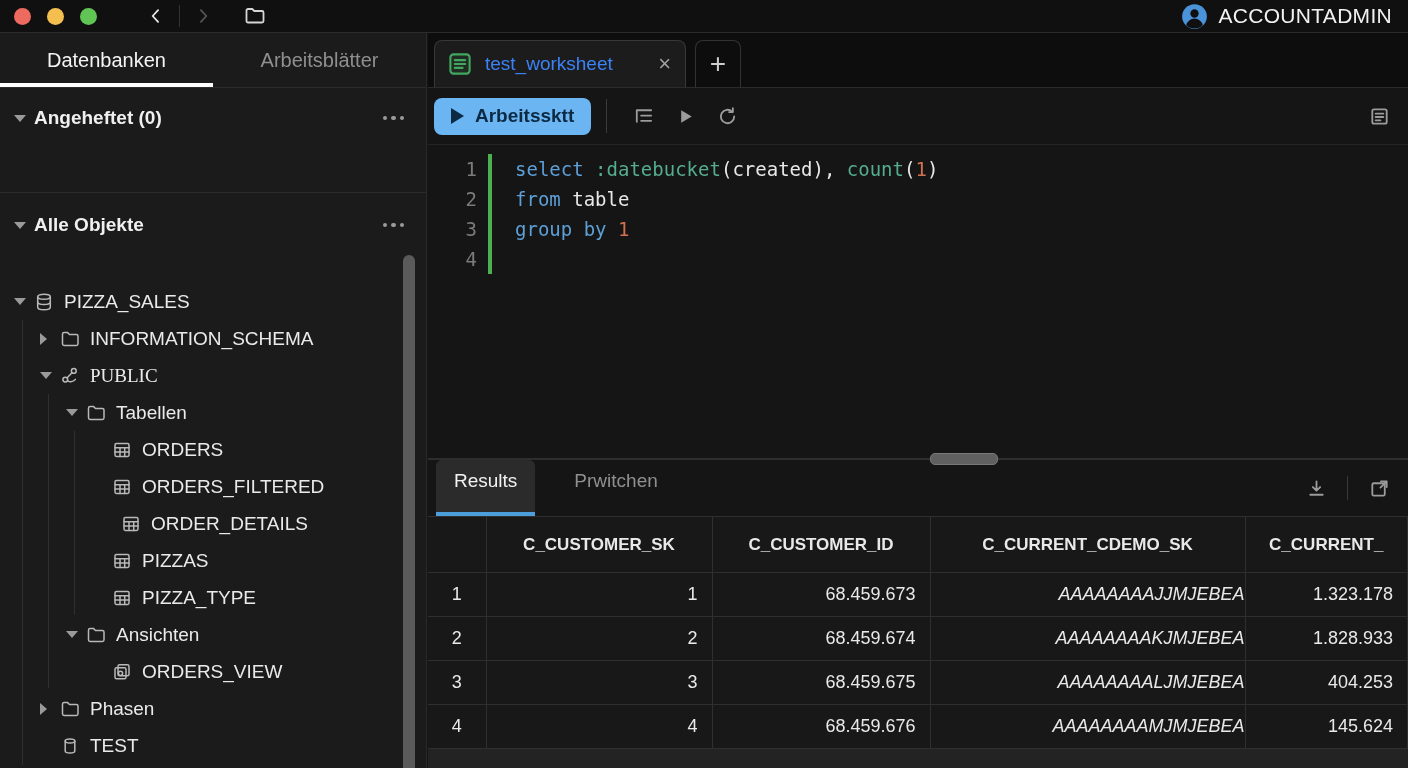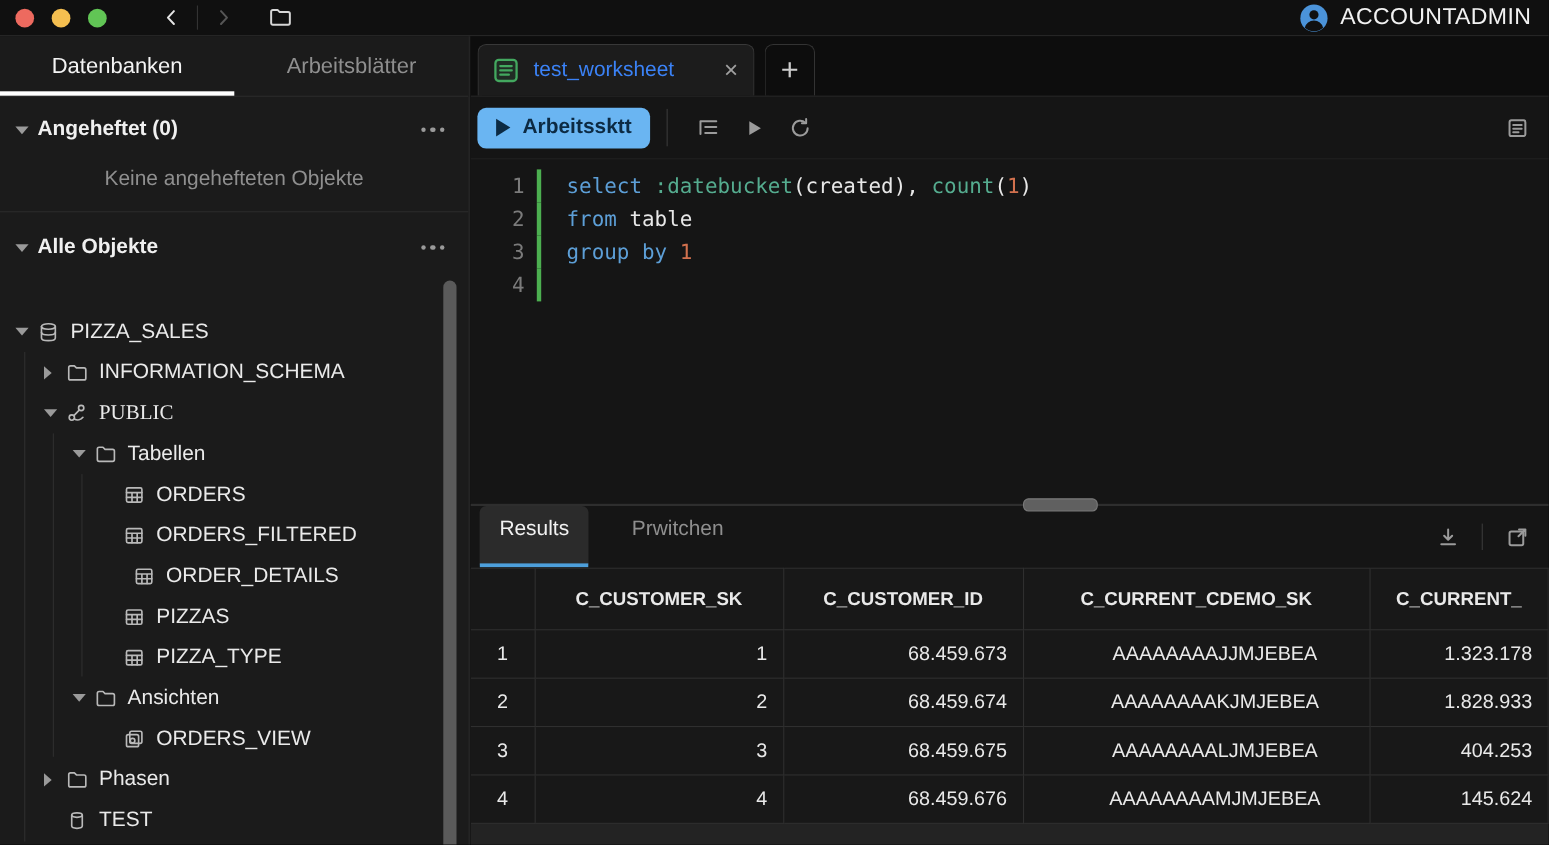--- a/index.html
+++ b/index.html
@@ -84,21 +84,21 @@
   .res-tabbar{height:56px;display:flex;align-items:flex-end;padding-left:8px;position:relative;}
   .res-tabs{display:flex;height:100%;gap:21px;}
   .res-tab{padding:10px 18px 8px;font-size:19px;color:#8f8f8f;border-bottom:4px solid transparent;}
   .res-tab.active{color:#f2f2f2;background:#2b2b2b;border-radius:6px 6px 0 0;border-bottom:4px solid var(--results-tab-underline);}
   .res-actions{position:absolute;right:8px;top:0;height:100%;display:flex;align-items:center;}
   .table-wrap{position:absolute;left:0;right:0;top:56px;bottom:0;background:#232323;overflow:hidden;}
   table.results-grid{width:100%;border-collapse:collapse;table-layout:fixed;background:#181818;}
   .results-grid th,.results-grid td{border-right:1px solid #2f2f2f;border-bottom:1px solid #2f2f2f;height:44px;font-weight:400;font-size:18px;color:#e9e9e9;overflow:hidden;white-space:nowrap;}
   .results-grid thead th{border-top:1px solid #2f2f2f;font-size:17px;font-weight:600;text-align:center;height:56px;}
   .results-grid td.al-right{text-align:right;padding-right:14px;}
-  .results-grid td.al-left{text-align:center;padding-left:34px;}
+  .results-grid td.al-left{text-align:right;padding-left:34px;font-style:italic;}
   .results-grid td.al-center{text-align:center;}
 </style>
 </head>
 <body>
 
 <div class="app">
 
   <div class="titlebar">
     <div class="traffic">
       <span class="tl red"></span>
@@ -141,21 +141,20 @@
     <div class="side-body">
       <div class="section-header" style="top:15px">
         <span class="tri tri-down"></span>
         <span class="sec-title">Angeheftet (0)</span>
         <span class="dots">
             <i></i>
             <i></i>
             <i></i>
           </span>
       </div>
-      <div class="empty-text" style="top:64px">Keine angehefteten Objekte</div>
       <div class="side-divider" style="top:104px"></div>
       <div class="section-header" style="top:122px">
         <span class="tri tri-down"></span>
         <span class="sec-title">Alle Objekte</span>
         <span class="dots">
             <i></i>
             <i></i>
             <i></i>
           </span>
       </div>

